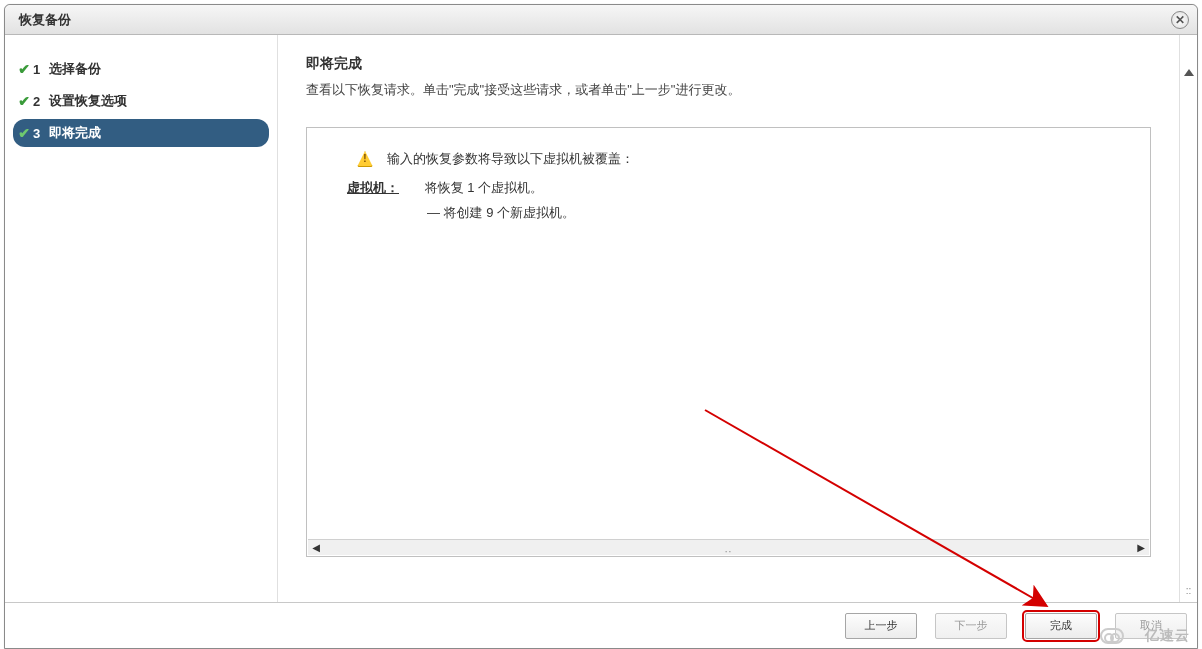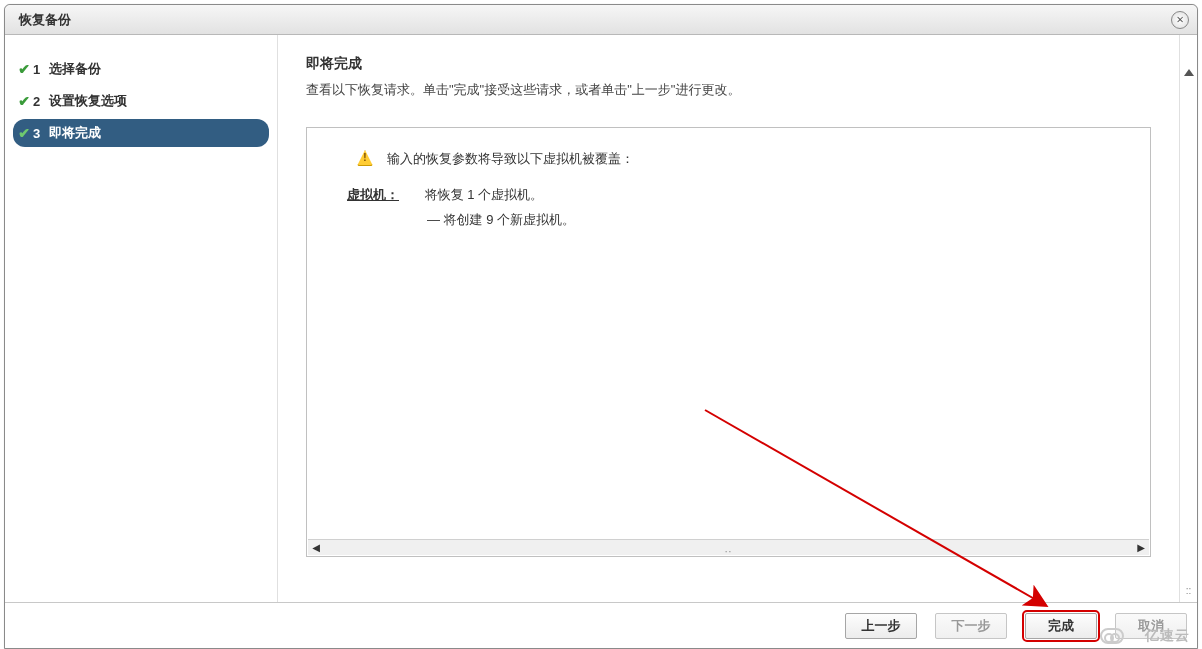--- a/index.html
+++ b/index.html
@@ -26,21 +26,20 @@
   .titlebar {
     height: 30px;
     background: linear-gradient(#f6f6f6, #e2e2e2);
     border-bottom: 1px solid #b8b8b8;
     border-radius: 6px 6px 0 0;
     display: flex;
     align-items: center;
     padding: 0 8px 0 14px;
     font-weight: bold;
     color: #333;
-    font-family: Liberation Mono, monospace;
   }
   .titlebar .spacer { flex: 1; }
   .close-btn {
     width: 18px; height: 18px;
     border: 1px solid #888;
     border-radius: 50%;
     background: radial-gradient(#fff, #ddd);
     display: flex; align-items: center; justify-content: center;
     font-size: 12px; color: #555;
     cursor: pointer;
@@ -96,22 +95,22 @@
     border: 1px solid #c0c0c0;
     height: 430px;
     overflow: hidden;
     position: relative;
   }
   .panel-inner {
     padding: 22px 20px;
   }
   .warn-row {
     display: flex;
-    align-items: flex-start;
-    margin-bottom: 18px;
+    align-items: center;
+    margin-bottom: 11px;
     margin-left: 30px;
   }
   .warn-icon {
     width: 16px; height: 16px;
     margin-right: 14px;
     background: #ffcc33;
     border: 1px solid #cc9900;
     border-radius: 2px;
     clip-path: polygon(50% 0, 100% 100%, 0 100%);
     position: relative;
@@ -175,24 +174,23 @@
     gap: 18px;
     background: #fff;
   }
   .btn {
     min-width: 72px;
     height: 26px;
     padding: 0 14px;
     background: linear-gradient(#fdfdfd, #ececec);
     border: 1px solid #a6a6a6;
     border-radius: 2px;
-    font-size: 13px;
+    font-size: 11px;
     color: #333;
     cursor: pointer;
-    font-weight: bold;
   }
   .btn:disabled { color: #999; border-color: #c6c6c6; background: linear-gradient(#fafafa,#f0f0f0); cursor: default;}
   .btn.highlight-ring { outline: 2px solid #d40000; outline-offset: 1px; }
   .red-arrow {
     position: absolute;
     top: 405px; left: 700px;
     width: 360px; height: 210px;
     pointer-events: none;
     z-index: 50;
   }

